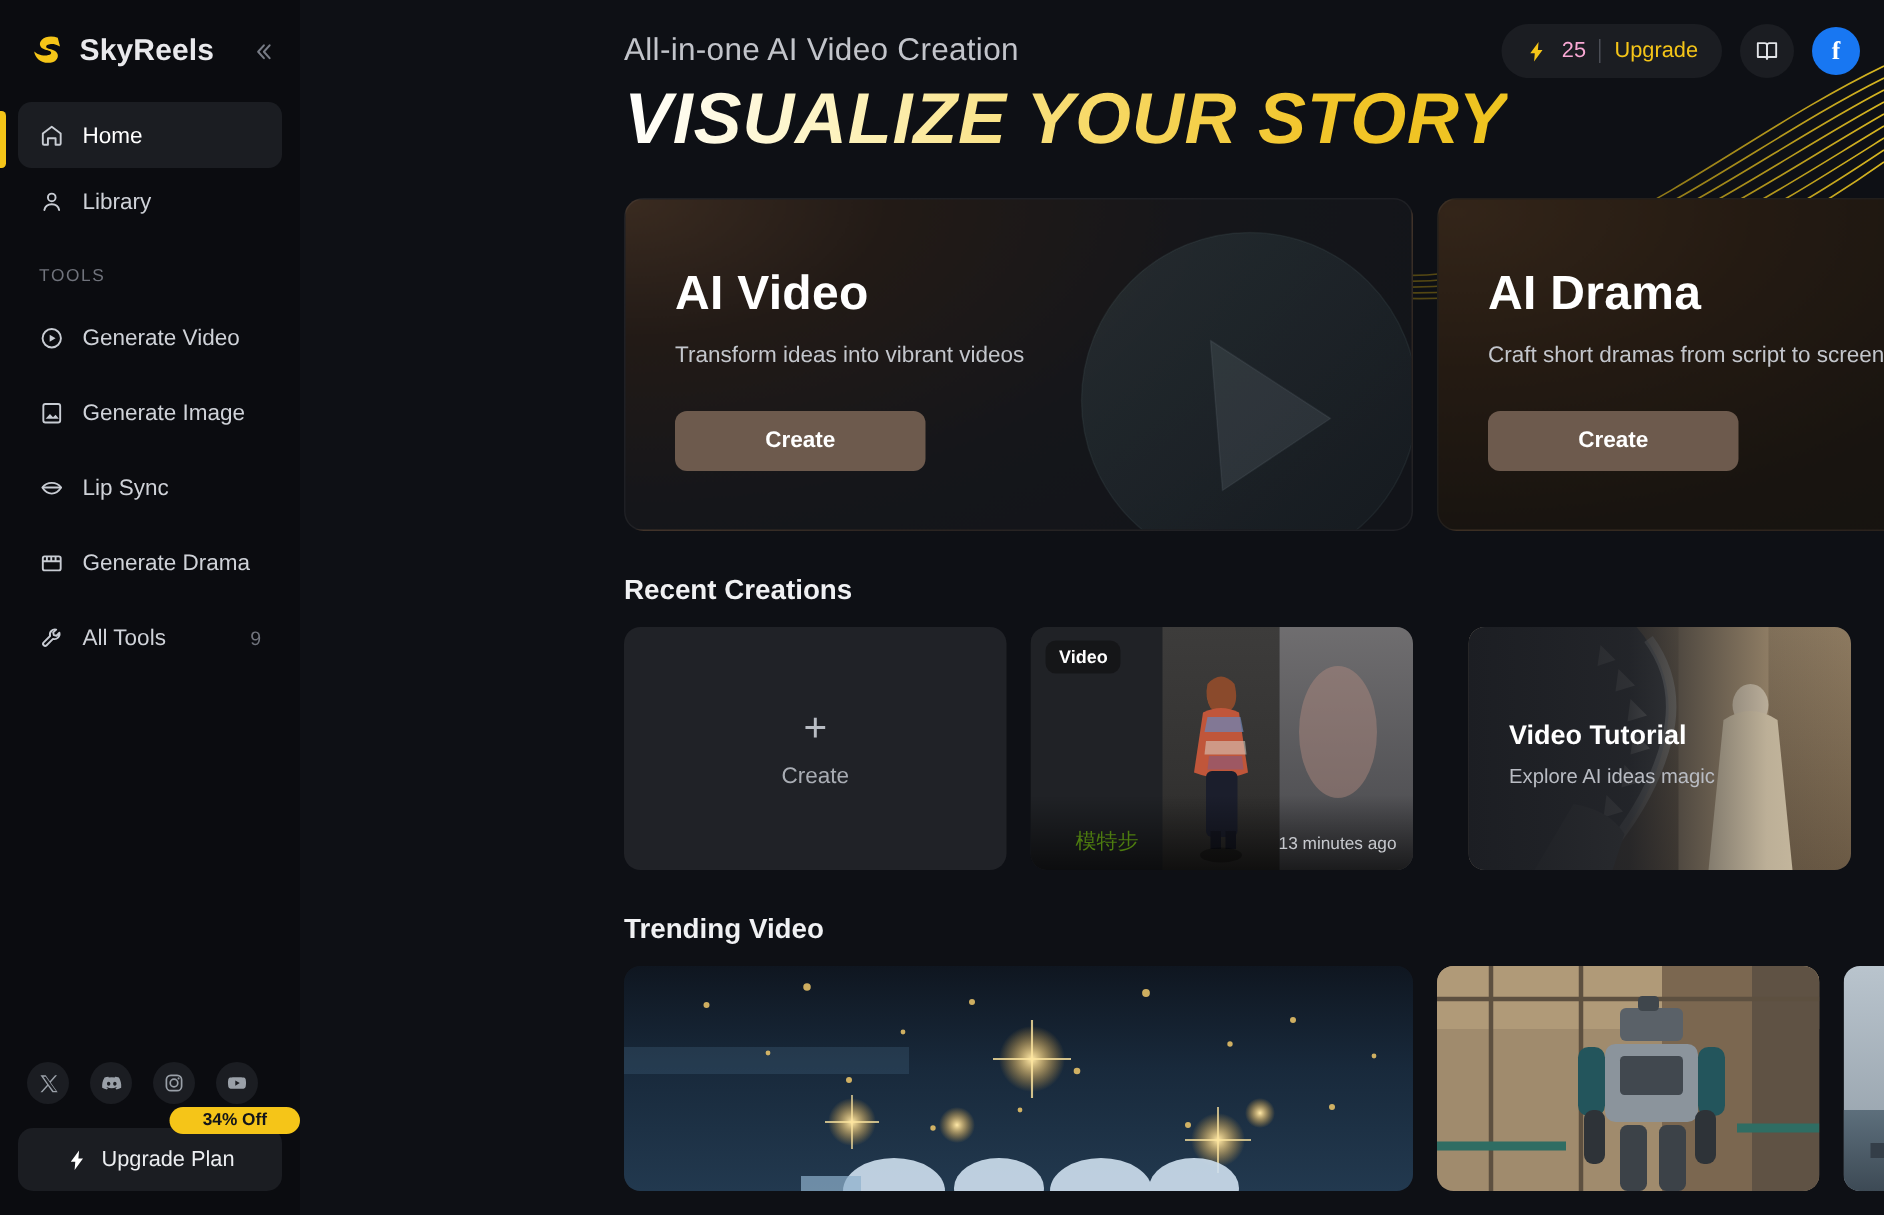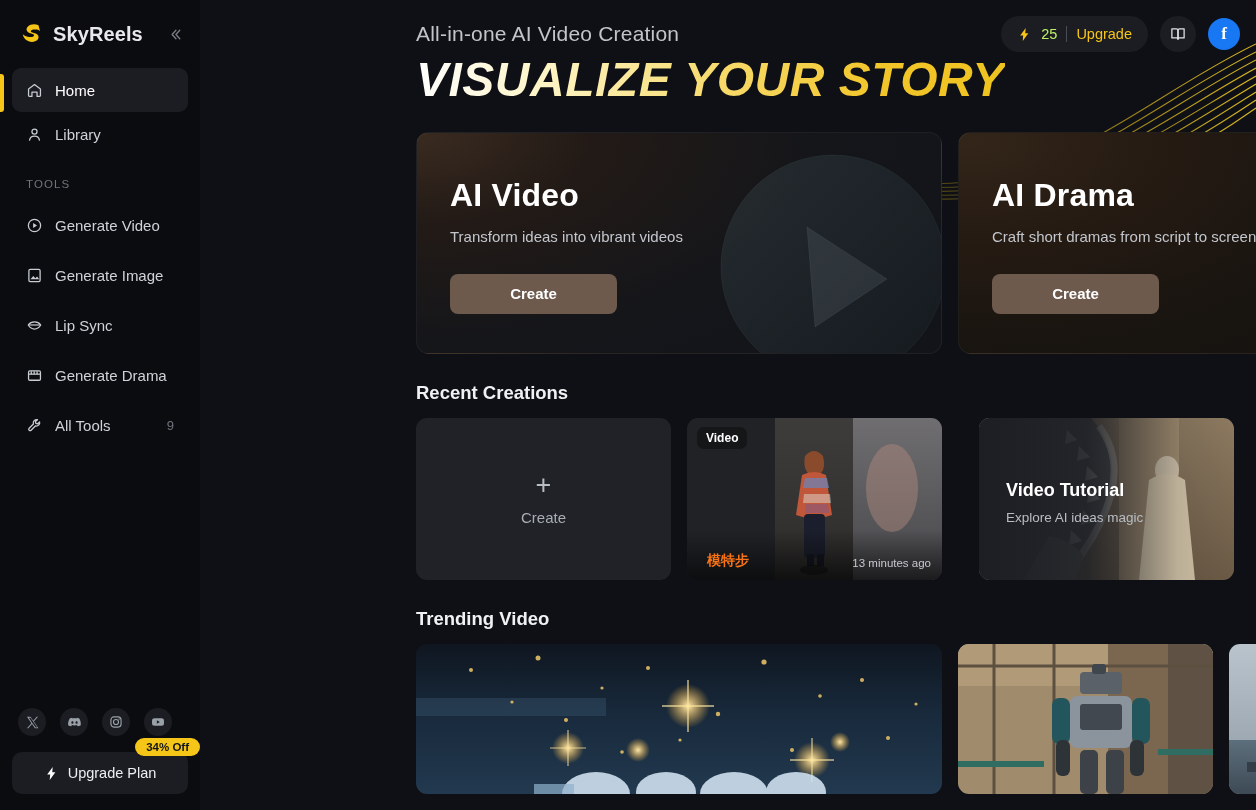--- a/index.html
+++ b/index.html
@@ -57,34 +57,34 @@
   }
   .upgrade-wrap { position:relative; }
   .upgrade-plan {
     height:42px; border-radius:10px; background:#1b1d22;
     display:flex; align-items:center; justify-content:center; gap:9px;
     font-size:14.5px; color:#eceef1; cursor:pointer;
   }
   .off-badge {
     position:absolute; right:-12px; top:-14px;
     background:#f5c518; color:#13151a; font-size:11.5px; font-weight:700;
-    padding:3px 11px; border-radius:10px; white-space:nowrap;
+    padding:3px 22px; border-radius:10px; white-space:nowrap;
   }
 
   
   .main { flex:1; height:810px; position:relative; overflow:hidden; background:#0e1015; }
   .topbar {
     height:68px; display:flex; align-items:center; justify-content:flex-end;
     padding:0 16px; gap:12px; position:relative; z-index:5;
   }
   .credits-pill {
     height:36px; background:#1b1d22; border-radius:18px;
     display:flex; align-items:center; gap:9px; padding:0 16px; cursor:pointer;
   }
-  .credits-num { font-size:14.5px; color:#bef264; font-weight:500; }
+  .credits-num { font-size:14.5px; color:#f9a8d4; font-weight:500; }
   .pill-div { width:1px; height:16px; background:#4a4d55; }
   .upgrade-link { font-size:14.5px; color:#f5c518; font-weight:500; }
   .icon-btn {
     width:36px; height:36px; border-radius:50%; background:#1b1d22;
     display:flex; align-items:center; justify-content:center;
     color:#e2e4e8; cursor:pointer;
   }
   .avatar {
     width:32px; height:32px; border-radius:50%; background:#1877f2;
     display:flex; align-items:center; justify-content:center;
@@ -152,22 +152,22 @@
   .recent-card {
     width:255px; min-width:255px; height:162px; border-radius:11px;
     position:relative; overflow:hidden; cursor:pointer; background:#17181c;
   }
   .rc-badge {
     position:absolute; left:10px; top:9px; z-index:4;
     background:rgba(20,20,22,.82); color:#fff; font-size:12px; font-weight:700;
     padding:4px 9px; border-radius:7px;
   }
   .rc-name {
-    position:absolute; left:20px; bottom:10px; z-index:4;
-    font-size:14px; font-weight:700; color:#f97316;
+    position:absolute; left:30px; bottom:10px; z-index:4;
+    font-size:14px; font-weight:400; color:#4d7c0f;
   }
   .rc-time {
     position:absolute; right:11px; bottom:11px; z-index:4;
     font-size:11.5px; color:#c6c8cd;
   }
 
   .tutorial-card {
     width:255px; min-width:255px; height:162px; border-radius:11px;
     position:relative; overflow:hidden; cursor:pointer; background:#1c1e23;margin-left:21px;
   }

